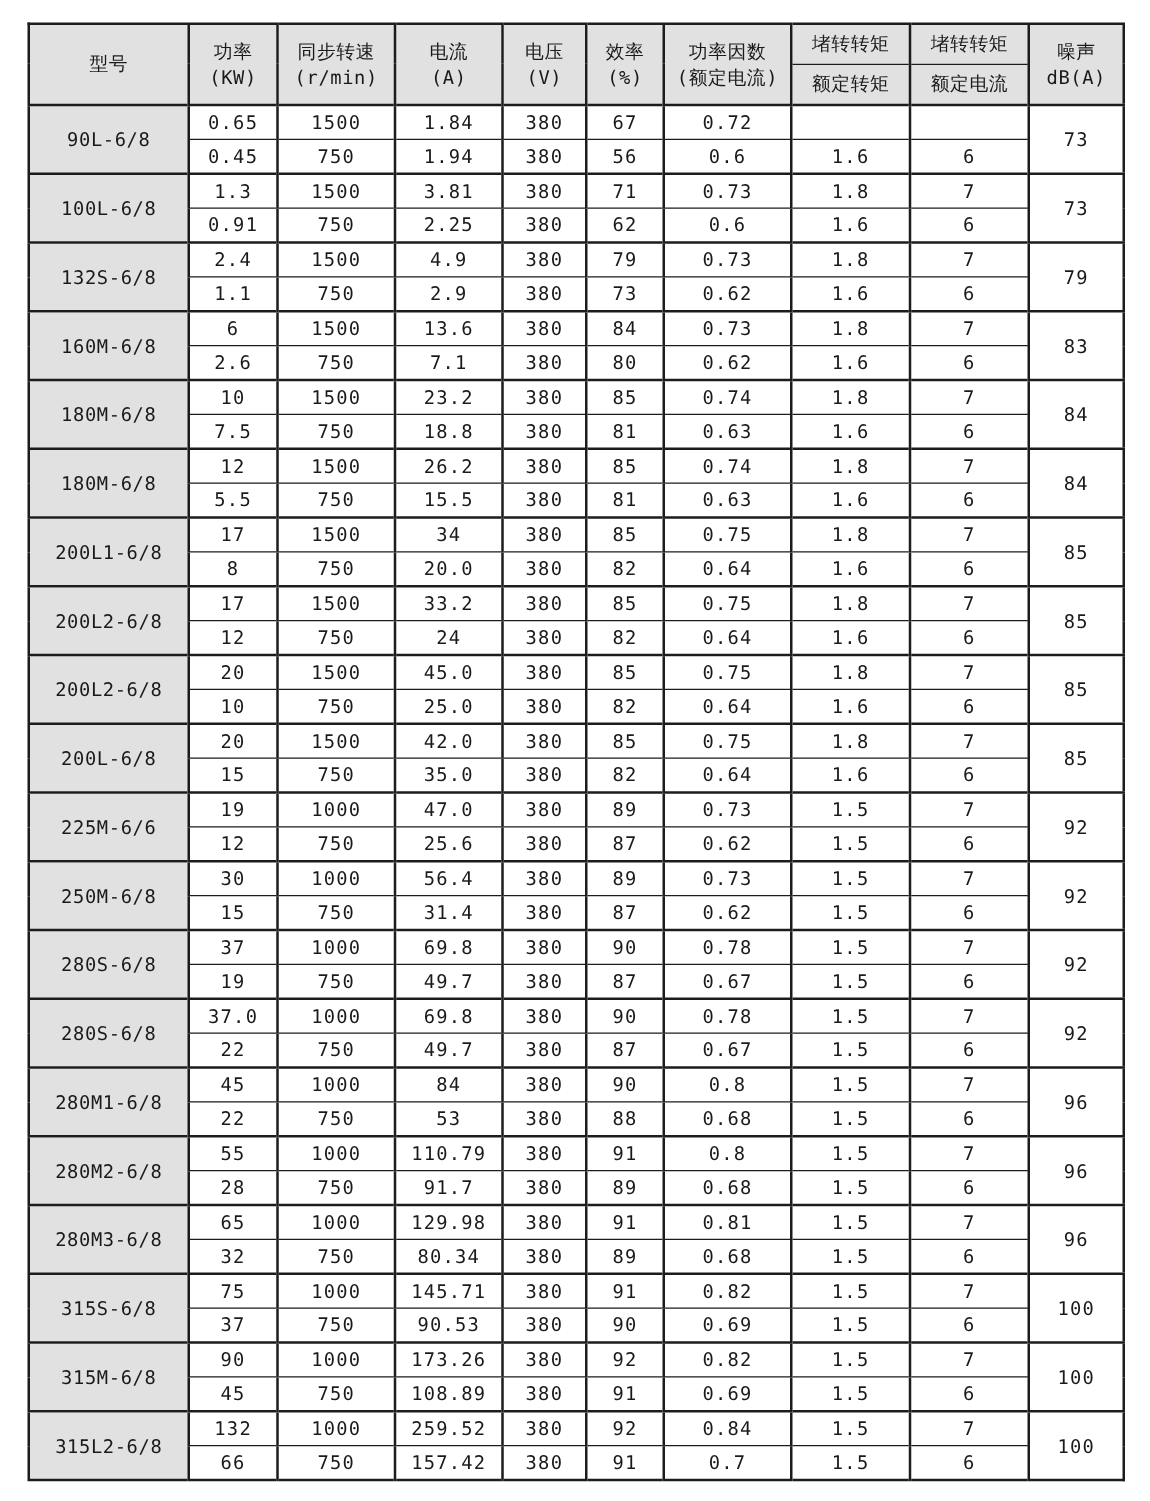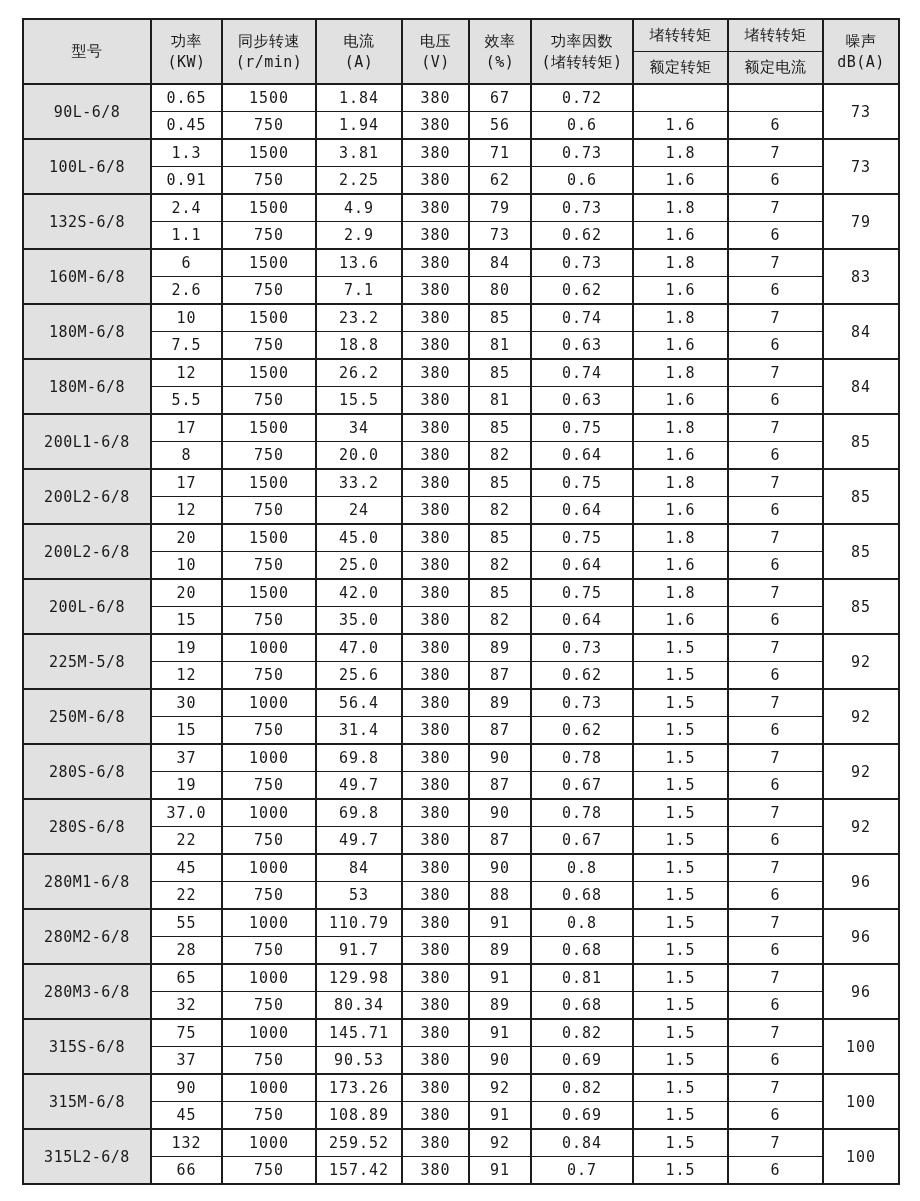--- a/index.html
+++ b/index.html
@@ -88,21 +88,21 @@
         <th rowspan="2" class="two-line">
           <div>电压</div>
           <div>(V)</div>
         </th>
         <th rowspan="2" class="two-line">
           <div>效率</div>
           <div>(%)</div>
         </th>
         <th rowspan="2" class="two-line">
           <div>功率因数</div>
-          <div>(堵转转矩)</div>
+          <div>(额定电流)</div>
         </th>
         <th>堵转转矩</th>
         <th>堵转转矩</th>
         <th rowspan="2" class="two-line">
           <div>噪声</div>
           <div>dB(A)</div>
         </th>
       </tr>
       <tr class="hdr-sub">
         <th>额定转矩</th>
@@ -324,21 +324,21 @@
           <td>15</td>
           <td>750</td>
           <td>35.0</td>
           <td>380</td>
           <td>82</td>
           <td>0.64</td>
           <td>1.6</td>
           <td>6</td>
         </tr>
         <tr class="group-first">
-          <td rowspan="2" class="model">225M-5/8</td>
+          <td rowspan="2" class="model">225M-6/6</td>
           <td>19</td>
           <td>1000</td>
           <td>47.0</td>
           <td>380</td>
           <td>89</td>
           <td>0.73</td>
           <td>1.5</td>
           <td>7</td>
           <td rowspan="2" class="noise">92</td>
         </tr>

